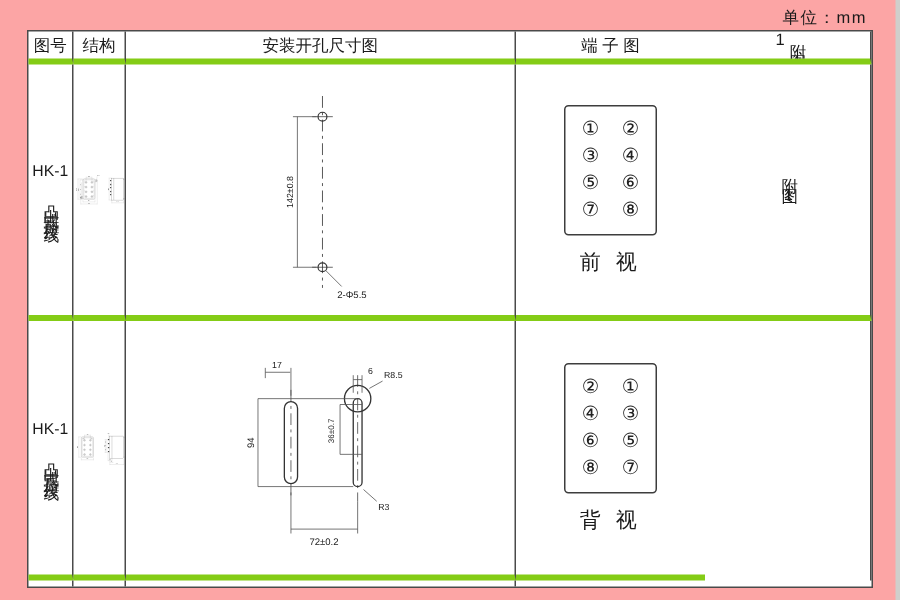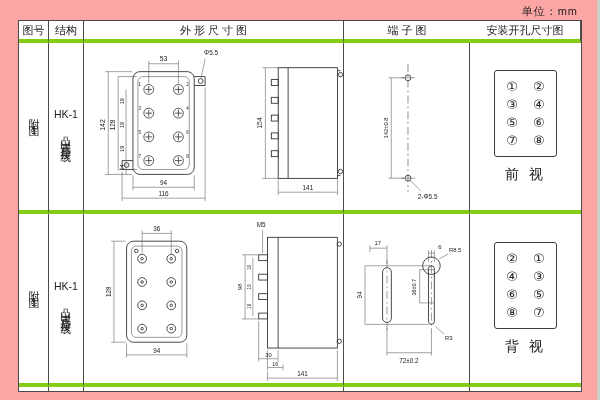--- a/index.html
+++ b/index.html
@@ -30,23 +30,22 @@
 </head>
 <body>
 
 <div class="canvas">
   <div class="unit">单位：mm</div>
 
   <div class="tbl">
 
     <div class="cell hdr">图号</div>
     <div class="cell hdr">结构</div>
-    <div class="cell hdr">外 形 尺 寸 图</div>
+    <div class="cell hdr">安装开孔尺寸图</div>
     <div class="cell hdr cl">端 子 图</div>
-    <div class="cell hdr">安装开孔尺寸图</div>
 
     <div class="cell">
       <div class="vtext">附图1</div>
     </div>
 
     <div class="cell structcell">
       <div class="model">HK-1</div>
       <div class="stype">凸出式前接线</div>
     </div>
 

